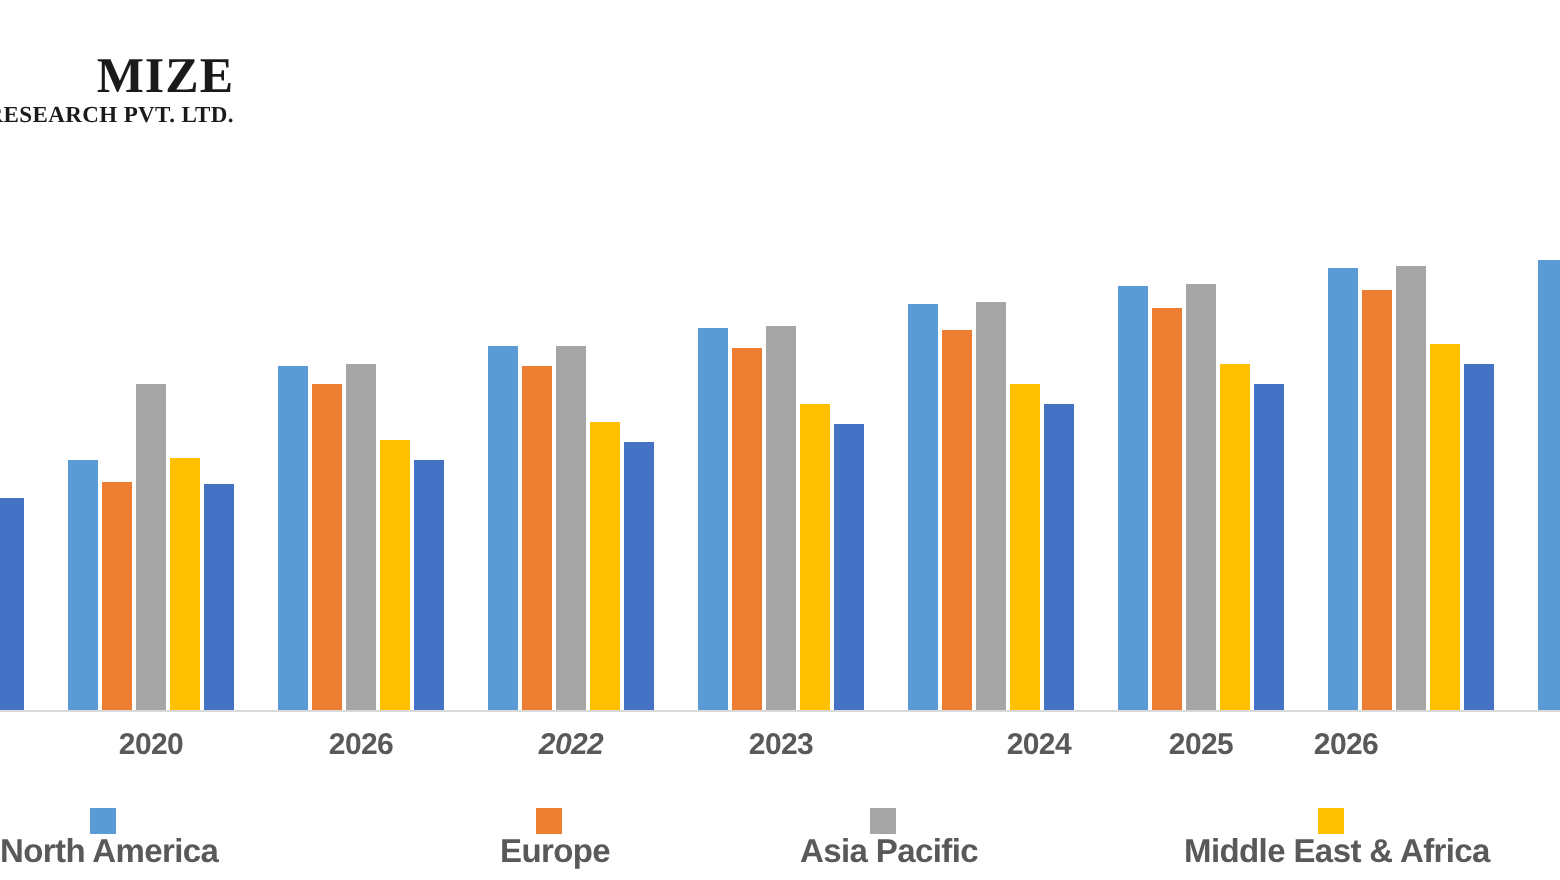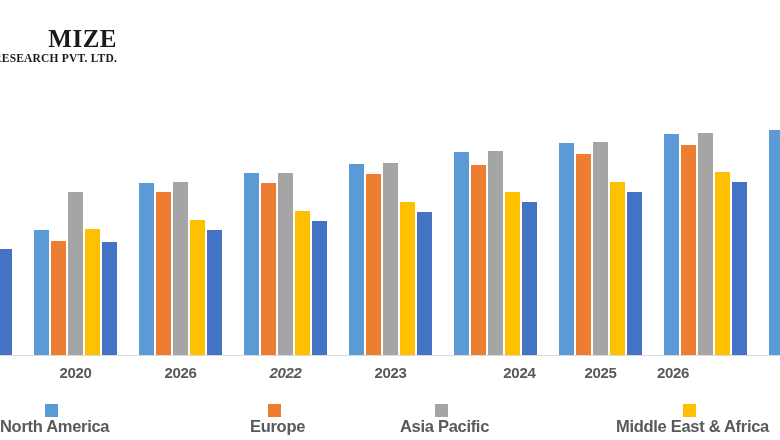--- a/index.html
+++ b/index.html
@@ -208,19 +208,19 @@
         <span class="legend-label">North America</span>
       </div>
       <div class="legend-item" style="left: 400px;">
         <span class="legend-swatch" style="background: rgb(165, 165, 165);"></span>
         <span class="legend-label">Asia Pacific</span>
       </div>
       <div class="legend-item" style="left: 250px;">
         <span class="legend-swatch" style="background: rgb(237, 125, 49);"></span>
         <span class="legend-label">Europe</span>
       </div>
-      <div class="legend-item" style="left: 616px;">
+      <div class="legend-item" style="left: 592px;">
         <span class="legend-swatch" style="background: rgb(255, 192, 0);"></span>
         <span class="legend-label">Middle East &amp; Africa</span>
       </div>
     </div>
 
 </div>
 
 </body></html>

